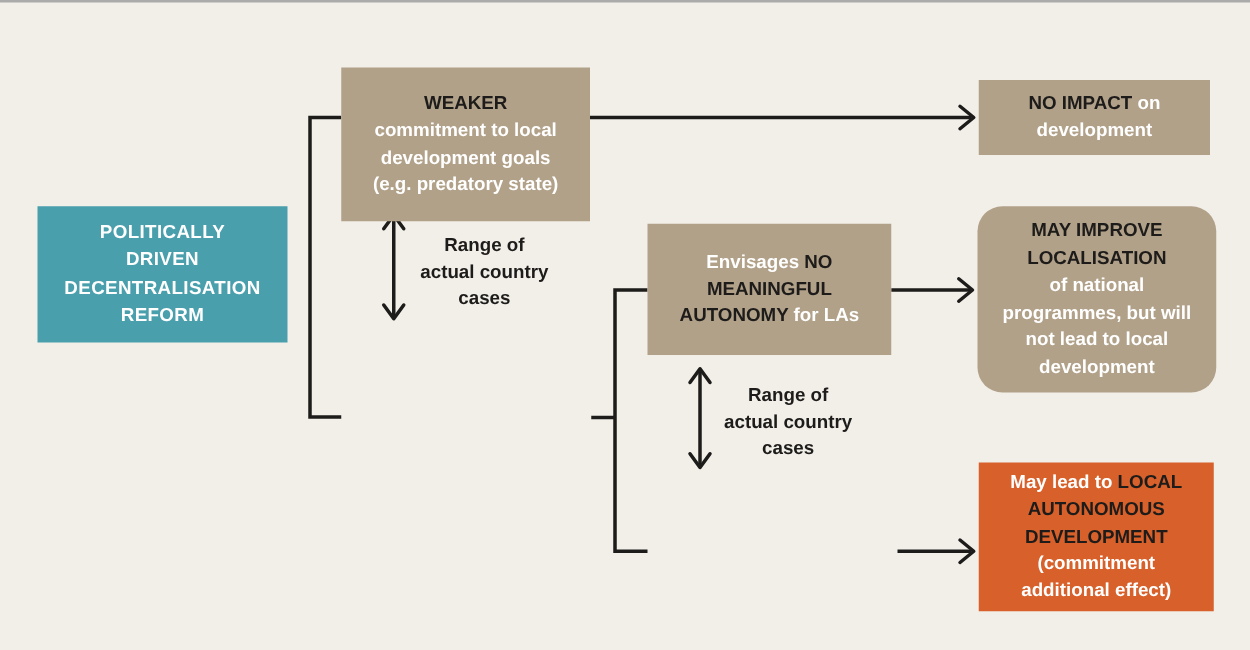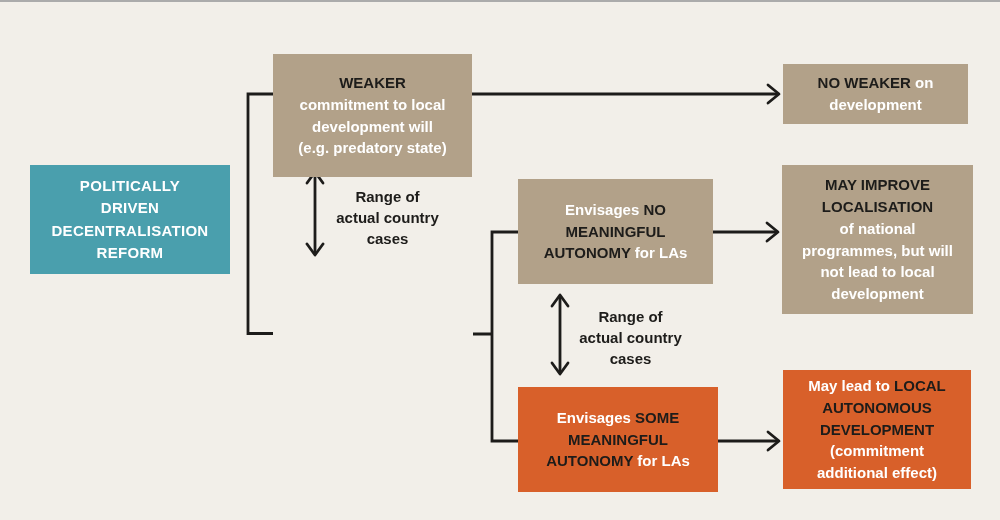--- a/index.html
+++ b/index.html
@@ -40,21 +40,21 @@
   .pos-weaker{left:273px; top:30px; width:199px; height:123px;margin-top:22px;}
   .pos-weaker .txt{padding:0 24px;}
   .pos-stronger{left:273px; top:270px; width:200px; height:123px;}
   .pos-stronger .txt{padding:0 20px;}
   .pos-env-no{left:518px; top:177px; width:195px; height:105px;}
   .pos-env-no .txt{padding:0 22px;}
   .pos-env-some{left:518px; top:385px; width:200px; height:105px;}
   .pos-env-some .txt{padding:0 25px;}
   .pos-no-impact{left:783px; top:62px; width:185px; height:60px;}
   .pos-no-impact .txt{padding:0 10px;}
-  .pos-may-improve{left:782px; top:163px; width:191px; height:149px;}
+  .pos-may-improve{left:782px; top:163px; width:191px; height:149px;border-radius:20px;}
   .pos-may-improve .txt{padding:0 16px;}
   .pos-local-dev{left:783px; top:368px; width:188px; height:119px;}
   .pos-local-dev .txt{padding:0 16px;}
 
   .range-label{
     position:absolute; width:135px; text-align:center;
     font-weight:600; font-size:15px; line-height:1.4; color:var(--ink);
   }
   .range-label .line{color:var(--ink); letter-spacing:0;}
   .pos-range-upper{left:320px; top:184px;}
@@ -97,40 +97,35 @@
       <span class="line">POLITICALLY</span>
       <span class="line">DRIVEN</span>
       <span class="line">DECENTRALISATION</span>
       <span class="line">REFORM</span>
     </div>
   </div>
 
   <div class="box tan pos-weaker">
     <div class="txt">
       <span class="seg dark lead">WEAKER</span>
-      <span class="seg">commitment to local development will (e.g. predatory state)</span>
+      <span class="seg">commitment to local development goals (e.g. predatory state)</span>
     </div>
   </div>
 
 
   <div class="box tan pos-env-no">
     <div class="txt">
       <span class="seg">Envisages</span><span class="seg dark"> NO MEANINGFUL AUTONOMY</span><span class="seg"> for LAs</span>
     </div>
   </div>
 
-  <div class="box orange pos-env-some">
-    <div class="txt">
-      <span class="seg">Envisages</span><span class="seg dark"> SOME MEANINGFUL AUTONOMY</span><span class="seg"> for LAs</span>
-    </div>
-  </div>
 
   <div class="box tan pos-no-impact">
     <div class="txt">
-      <span class="seg dark">NO WEAKER</span><span class="seg"> on development</span>
+      <span class="seg dark">NO IMPACT</span><span class="seg"> on development</span>
     </div>
   </div>
 
   <div class="box tan pos-may-improve">
     <div class="txt">
       <span class="seg dark lead">MAY IMPROVE LOCALISATION</span>
       <span class="seg">of national programmes, but will not lead to local development</span>
     </div>
   </div>
 

